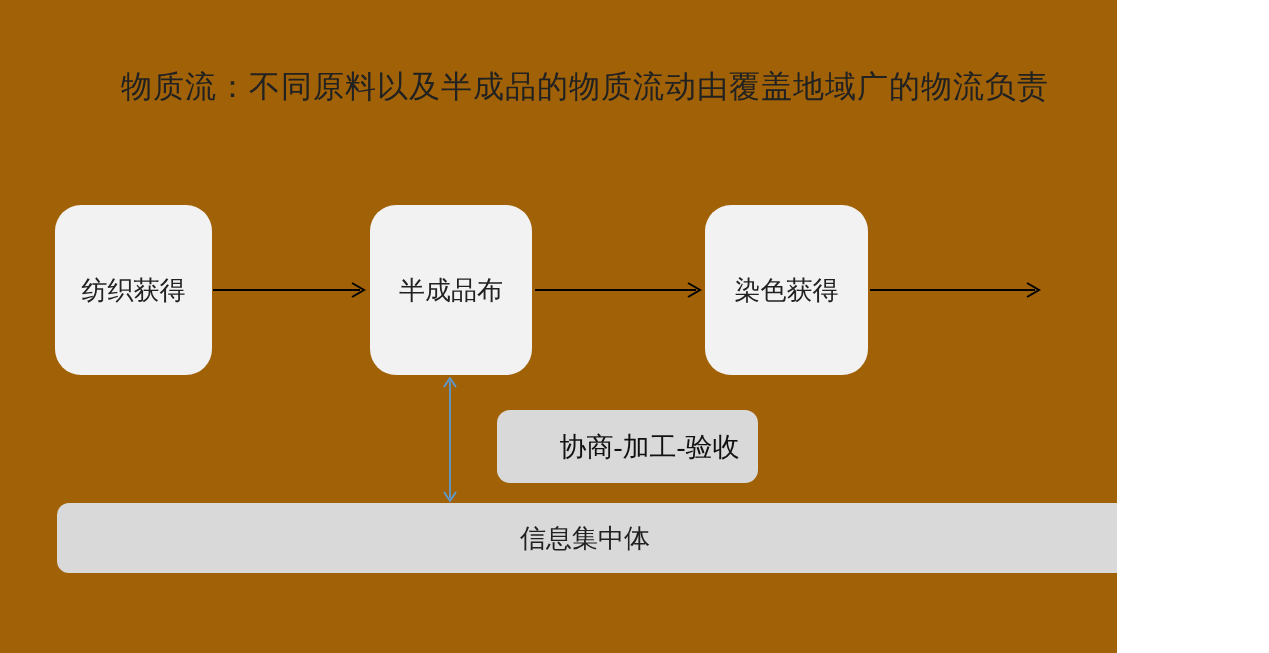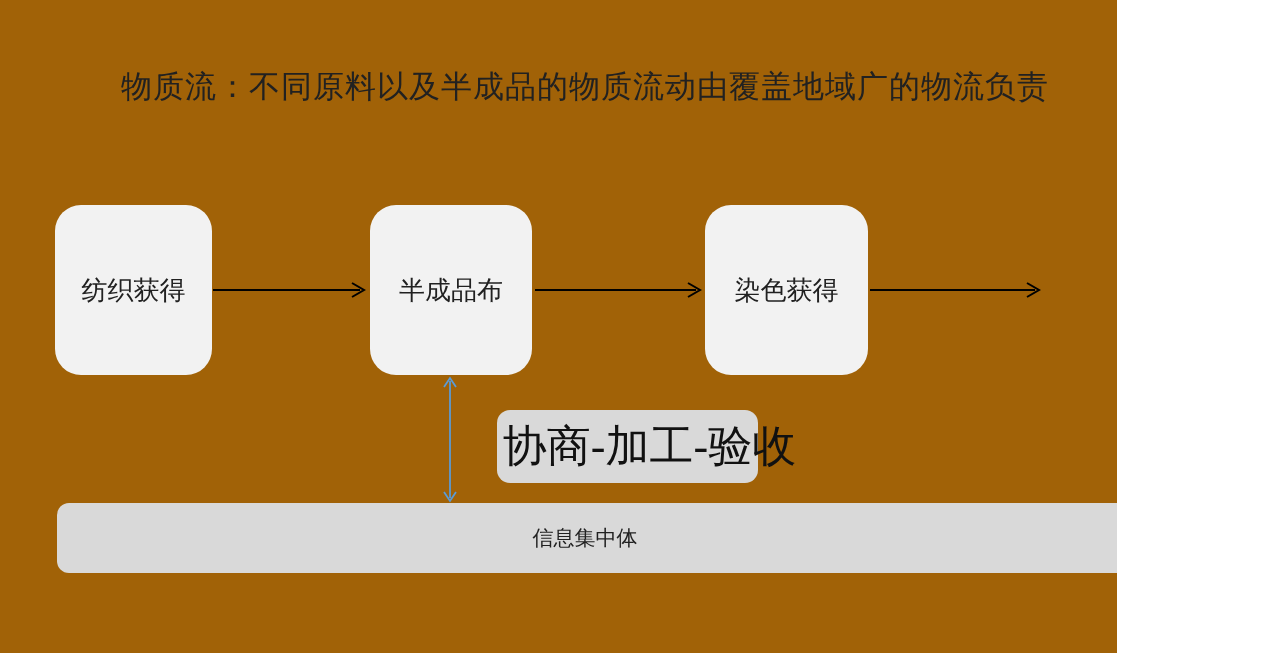--- a/index.html
+++ b/index.html
@@ -62,41 +62,41 @@
     width: 261px;
     height: 73px;
     background: var(--box-dark);
     border-radius: 13px;
     display: flex;
     align-items: center;
     justify-content: center;
   }
   .process-tag .tag-text {
     font-family: "Liberation Serif", "DejaVu Serif", serif;
-    font-size: 44px;
+    font-size: 27px;
     color: #111111;
     white-space: nowrap;
     margin-left: 44px;
   }
   .info-bar {
     position: absolute;
     left: 57px;
     top: 503px;
     width: 1150px;
     height: 70px;
     background: var(--box-dark);
     border-radius: 12px;
     display: flex;
     align-items: center;
     justify-content: center;
   }
   .info-bar .bar-text {
     position: relative;
     left: -47px;
-    font-size: 21px;
+    font-size: 26px;
     color: var(--text);
   }
 </style>
 </head>
 <body>
 
 <div class="canvas">
 
   <div class="title">物质流：不同原料以及半成品的物质流动由覆盖地域广的物流负责</div>
 

